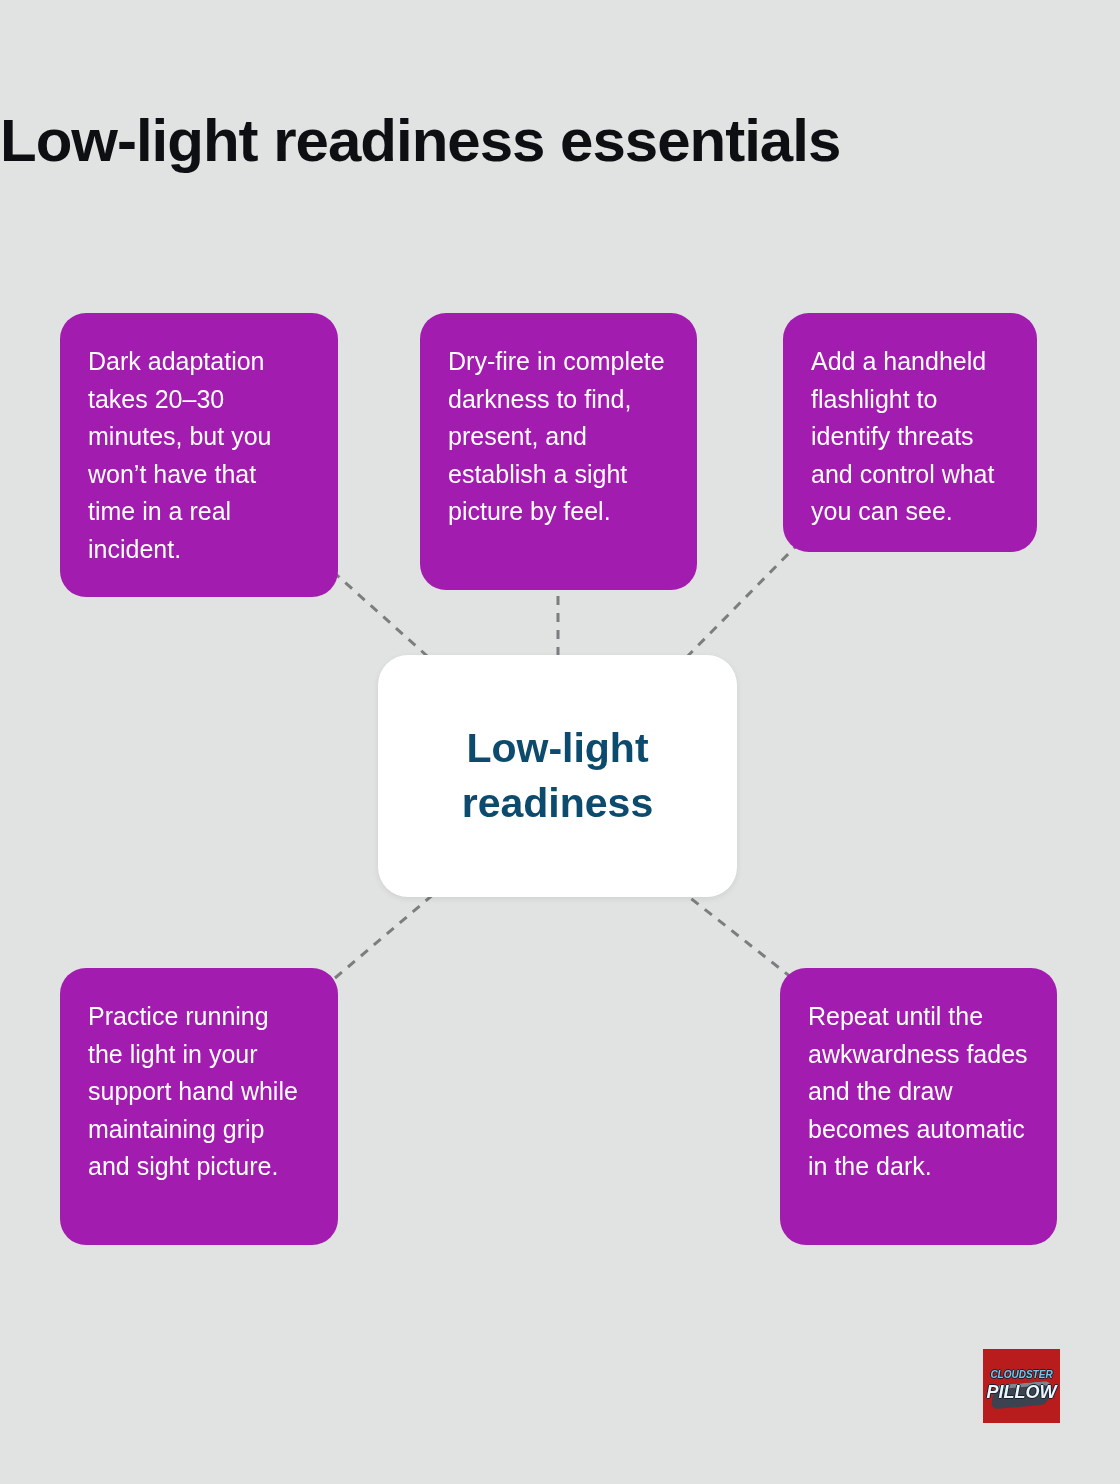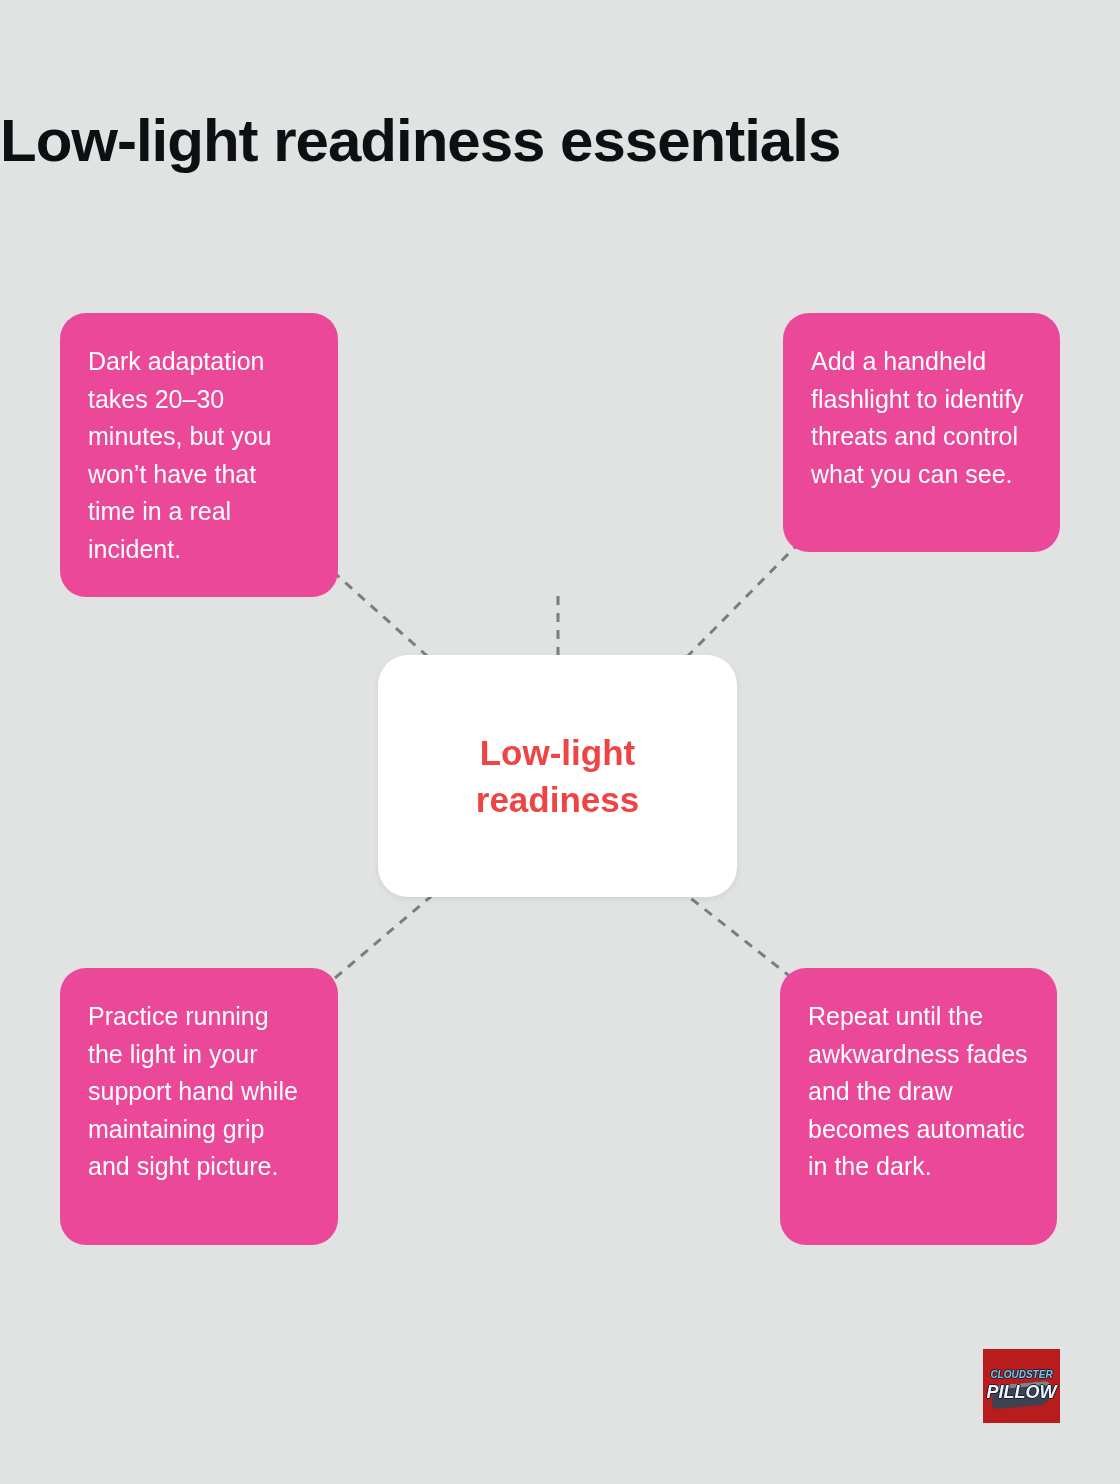--- a/index.html
+++ b/index.html
@@ -29,49 +29,49 @@
     top: 0; left: 0;
   }
   .connectors line {
     stroke: #7b7d7e;
     stroke-width: 3;
     stroke-dasharray: 9 8;
     fill: none;
   }
   .node {
     position: absolute;
-    background: #ec4899;
+    background: #a21caf;
     border-radius: 26px;
     color: #ffffff;
     padding: 30px 28px;
     box-sizing: border-box;
     font-size: 25px;
     line-height: 1.5;
   }
   .node-tl { left: 60px;  top: 313px; width: 278px; height: 284px; }
   .node-tm { left: 420px; top: 313px; width: 277px; height: 277px; }
-  .node-tr { left: 783px; top: 313px; width: 277px; height: 239px; }
+  .node-tr { left: 783px; top: 313px; width: 254px; height: 239px; }
   .node-bl { left: 60px;  top: 968px; width: 278px; height: 277px; }
   .node-br { left: 780px; top: 968px; width: 277px; height: 277px; }
   .center-node {
     position: absolute;
     left: 378px; top: 655px;
     width: 359px; height: 242px;
     background: #ffffff;
     border-radius: 30px;
     display: flex;
     align-items: center;
     justify-content: center;
     text-align: center;
     box-shadow: 0 2px 6px rgba(0,0,0,0.08);
   }
   .center-label {
-    font-size: 35px;
+    font-size: 41px;
     font-weight: 700;
-    color: #ef4444;
+    color: #0c4a6e;
     line-height: 1.35;
     width: 220px;
   }
   .logo {
     position: absolute;
     left: 983px; top: 1349px;
     width: 77px; height: 74px;
     background: #b91c1c;
     display: flex;
     flex-direction: column;
@@ -121,20 +121,23 @@
     <line x1="558" y1="596" x2="558" y2="660"></line>
     <line x1="800" y1="542" x2="672" y2="672"></line>
     <line x1="335" y1="978" x2="448" y2="882"></line>
     <line x1="792" y1="978" x2="670" y2="882"></line>
   </svg>
 
   <div class="node node-tl">
     <span>Dark adaptation takes 20–30 minutes, but you won’t have that time in a real incident.</span>
   </div>
 
+  <div class="node node-tm">
+    <span>Dry-fire in complete darkness to find, present, and establish a sight picture by feel.</span>
+  </div>
 
   <div class="node node-tr">
     <span>Add a handheld flashlight to identify threats and control what you can see.</span>
   </div>
 
   <div class="center-node">
     <div class="center-label">Low-light readiness</div>
   </div>
 
   <div class="node node-bl">

